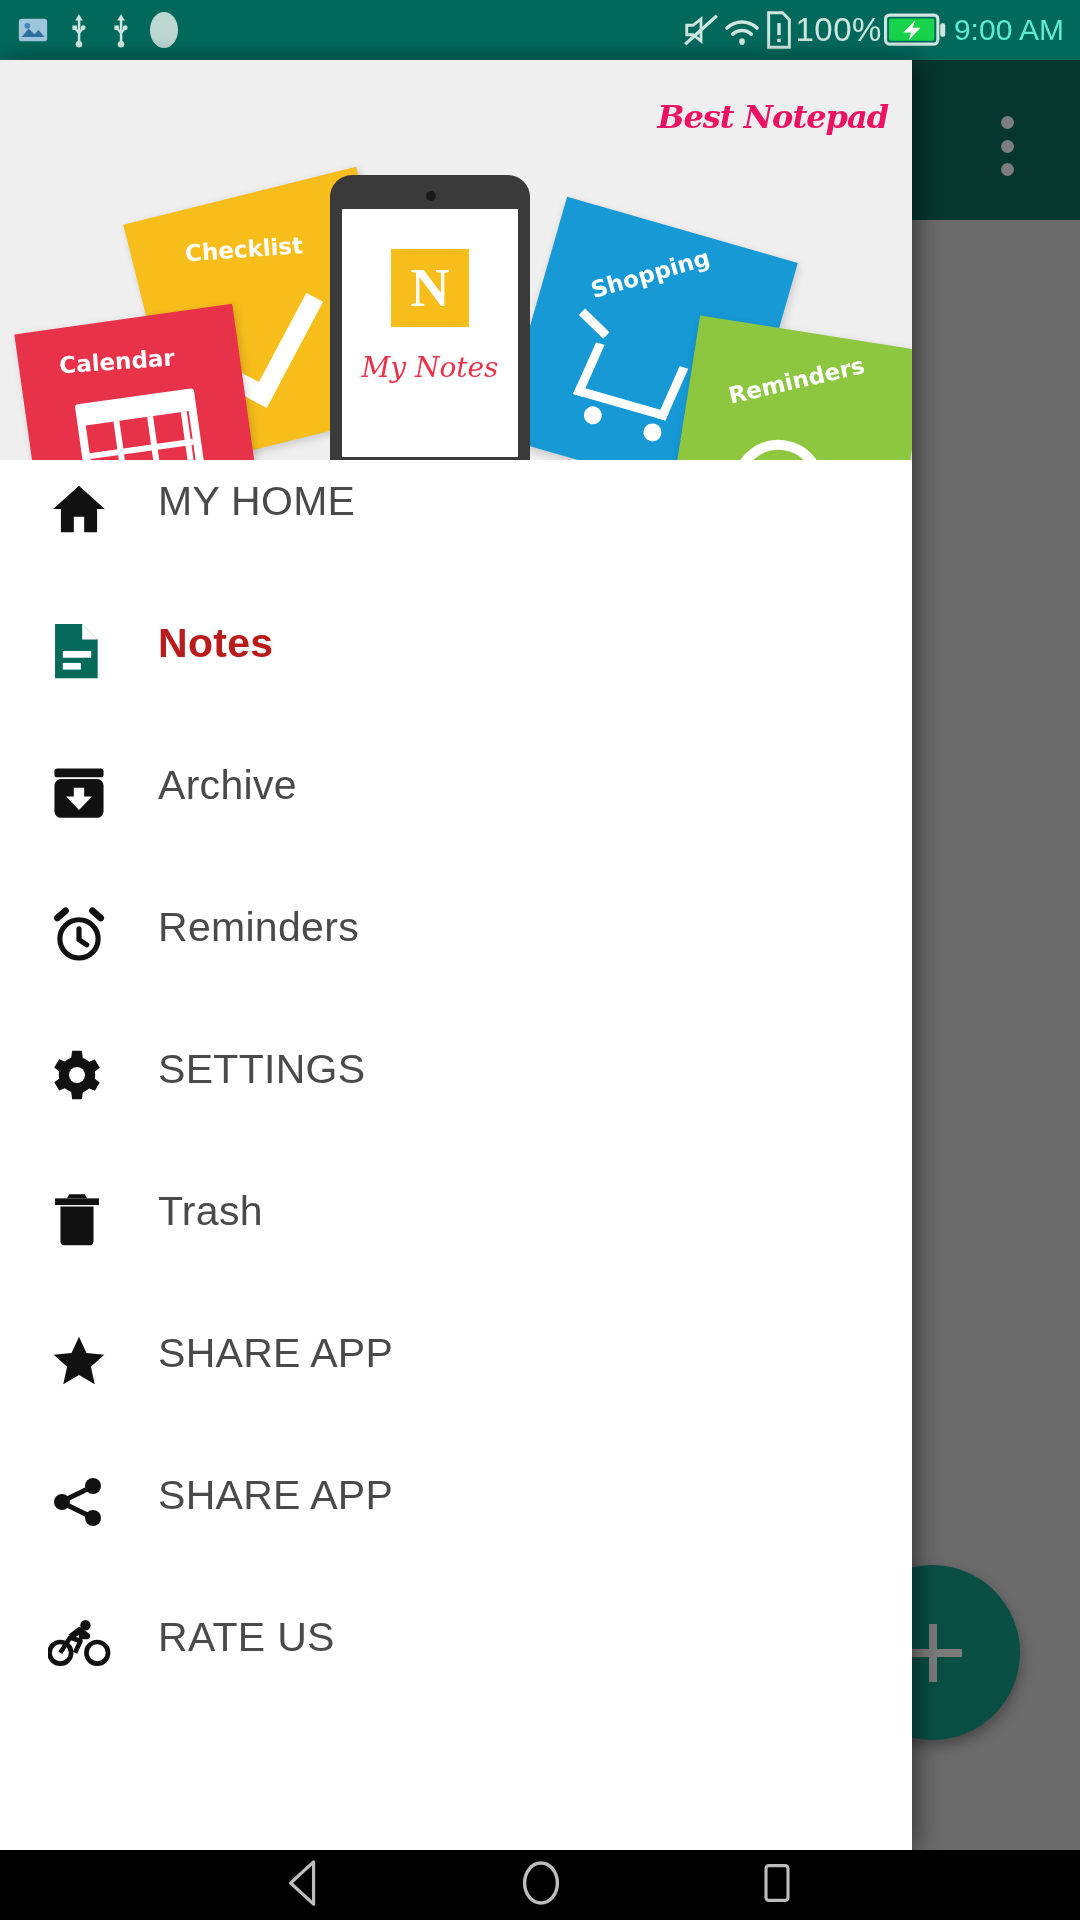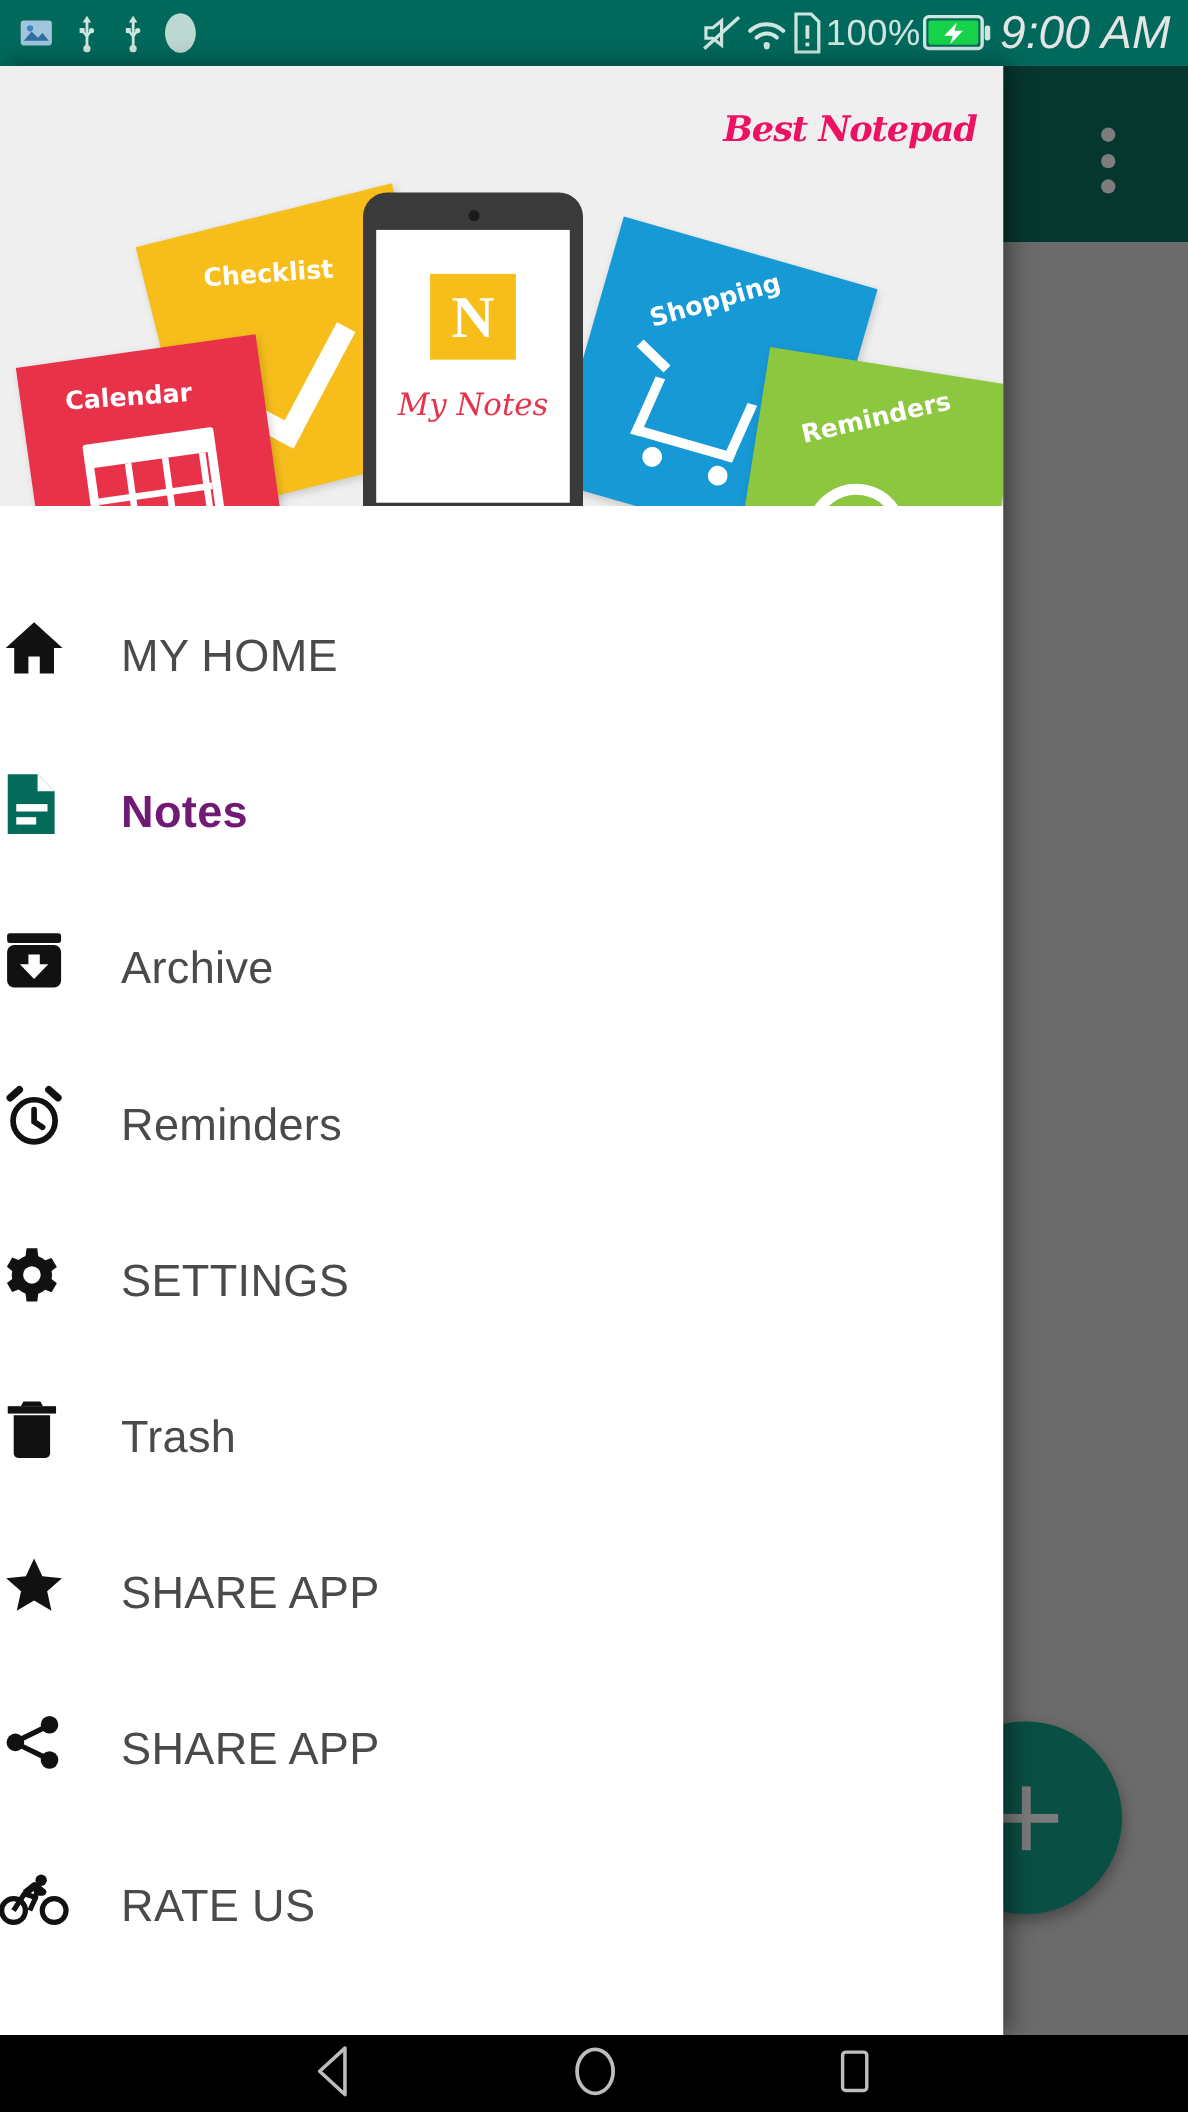--- a/index.html
+++ b/index.html
@@ -14,21 +14,21 @@
   
   #status-bar{
     position:absolute; top:0; left:0; width:1080px; height:60px;
     background:#00695C; color:#cfe5df;
     display:flex; align-items:center; padding:0 16px;
   }
   .sb-left{display:flex; align-items:center; gap:16px;}
   .sb-right{margin-left:auto; display:flex; align-items:center; gap:2px;}
   .sb-ico{display:block;}
   .sb-text{font-size:33px; letter-spacing:.5px; color:#cfe5df;}
-  .sb-clock{font-size:42px; color:#e5e5e5; margin-left:6px;font-style:italic;}
+  .sb-clock{font-size:30px; color:#5eead4; margin-left:6px;}
 
   
   #app-behind{
     position:absolute; top:60px; left:0; width:1080px; height:1790px;
     background:#6b6b6b;
   }
   #toolbar{
     position:absolute; top:0; left:0; width:1080px; height:160px;
     background:#06372F;
   }
@@ -168,32 +168,32 @@
   #banner-title{
     position:absolute; right:24px; top:38px;
     color:#ED1164; font-size:32px; font-style:italic;
     font-family:"DejaVu Serif", serif; font-weight:bold;
     letter-spacing:-1px;
   }
 
   
   #drawer-menu{ flex:1 1 auto; padding-top:18px; background:#fff; }
   .menu-item{
-    display:flex; align-items:flex-end; height:142px;
-    cursor:pointer;
+    display:flex; align-items:flex-start; height:142px;
+    padding-left:48px; cursor:pointer;
   }
   .menu-icon{
     width:78px; min-width:78px; display:flex;
     align-items:center; justify-content:flex-start;
   }
   .menu-label{
     margin-left:32px; font-size:41px; color:#4a4a4a;
     letter-spacing:.3px; white-space:nowrap;
   }
-  .menu-item.active .menu-label{ color:#701a75; font-weight:bold; }
+  .menu-item.active .menu-label{ color:#b91c1c; font-weight:bold; }
 
   
   #nav-bar{
     position:absolute; left:0; bottom:0; width:1080px; height:70px;
     background:#000; display:flex; align-items:center; justify-content:center; gap:190px;
   }
 </style>
 </head>
 <body>
 

